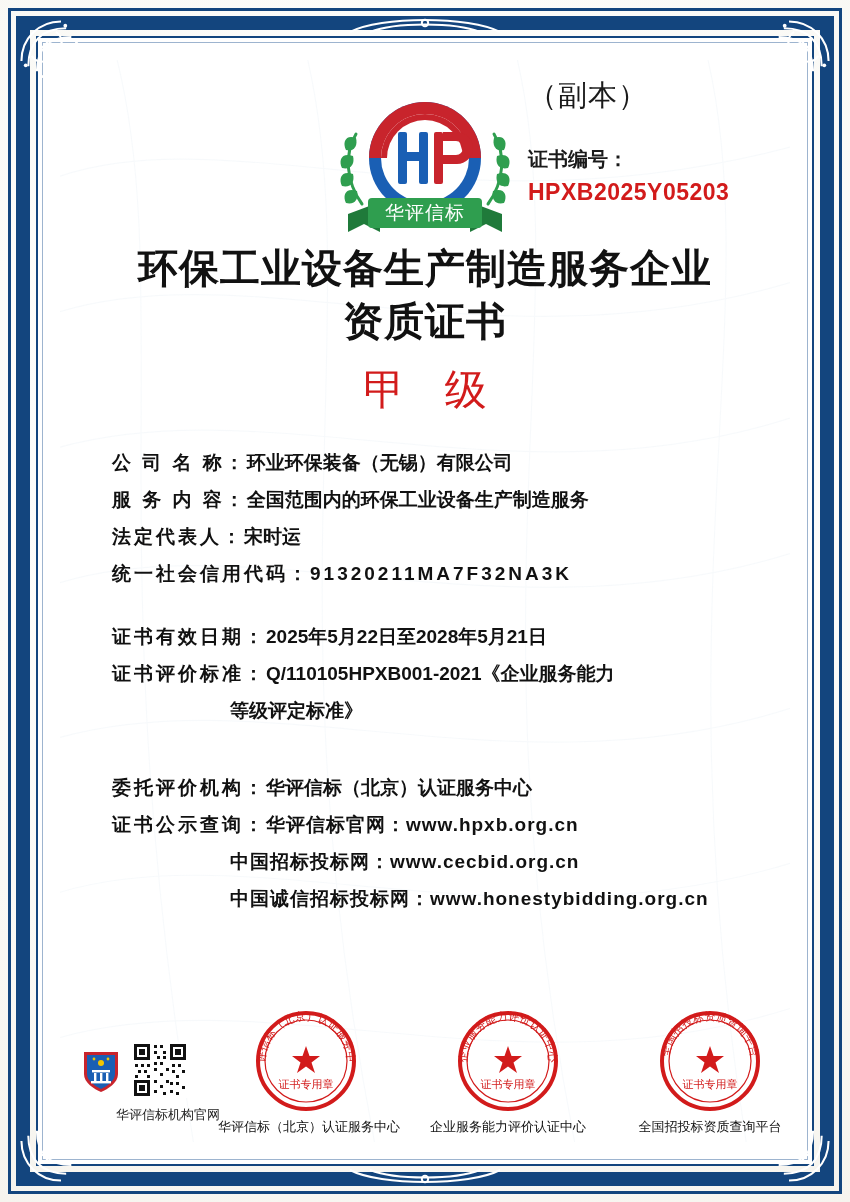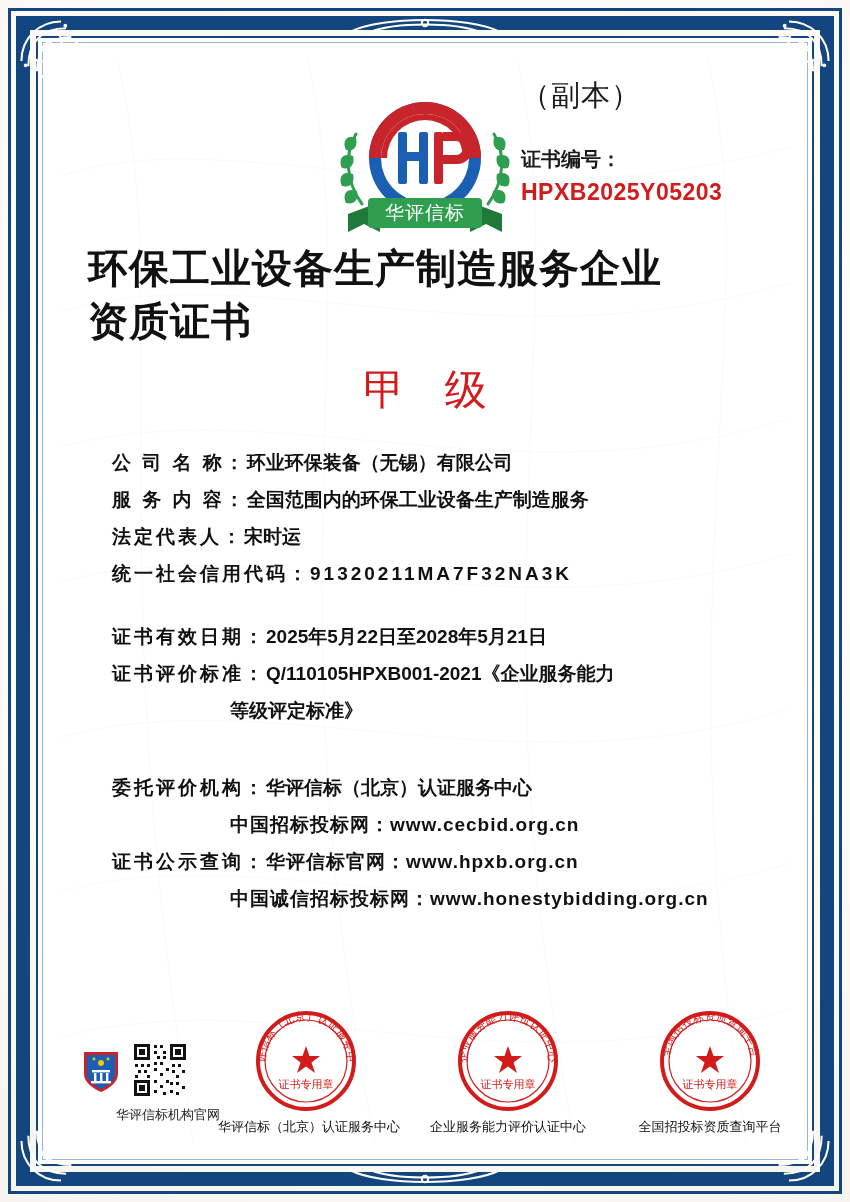--- a/index.html
+++ b/index.html
@@ -63,34 +63,34 @@
   }
   .top-row{
     position:relative;height:170px;
   }
   .logo{
     position:absolute;left:50%;transform:translateX(-50%);
     top:20px;width:210px;height:165px;
   }
   .logo svg{width:100%;height:100%;display:block;}
   .copy-block{
-    position:absolute;right:11px;top:10px;text-align:left;width:230px;
+    position:absolute;right:4px;top:10px;text-align:left;width:230px;
   }
   .copy-label{
     font-size:29px;color:#1a1a1a;letter-spacing:1px;
   }
   .cert-no-label{
     margin-top:30px;font-size:20px;color:#1a1a1a;font-weight:bold;
   }
   .cert-no-value{
     margin-top:6px;font-size:23px;color:#d21b1b;font-weight:bold;letter-spacing:.5px;
   }
   .title{
     margin-top:6px;
-    text-align:left;
+    text-align:center;
     font-size:40px;line-height:1.32;
     font-weight:bold;color:#111111;
     letter-spacing:1px;
   }
   .grade{
     margin-top:14px;text-align:center;
     font-size:42px;font-weight:normal;color:#d21b1b;letter-spacing:14px;
     text-indent:14px;
   }
   .field-list{
@@ -327,25 +327,25 @@
           <span class="v">等级评定标准》</span>
         </div>
       </div>
 
       <div class="block-gap"></div>
 
       <div class="group3">
         <div class="field">
           <span class="k">委托评价机构：</span><span class="v">华评信标（北京）认证服务中心</span>
         </div>
+        <div class="field">
+          <span class="k">证书公示查询：</span><span class="v url">华评信标官网：www.hpxb.org.cn</span>
+        </div>
         <div class="field indent-sub">
           <span class="v url">中国招标投标网：www.cecbid.org.cn</span>
-        </div>
-        <div class="field">
-          <span class="k">证书公示查询：</span><span class="v url">华评信标官网：www.hpxb.org.cn</span>
         </div>
         <div class="field indent-sub">
           <span class="v url">中国诚信招标投标网：www.honestybidding.org.cn</span>
         </div>
       </div>
     </div>
   </div>
 
   <div class="footer">
 

